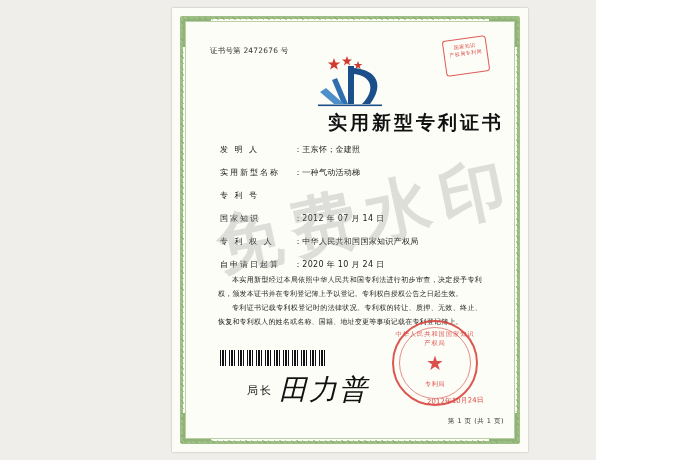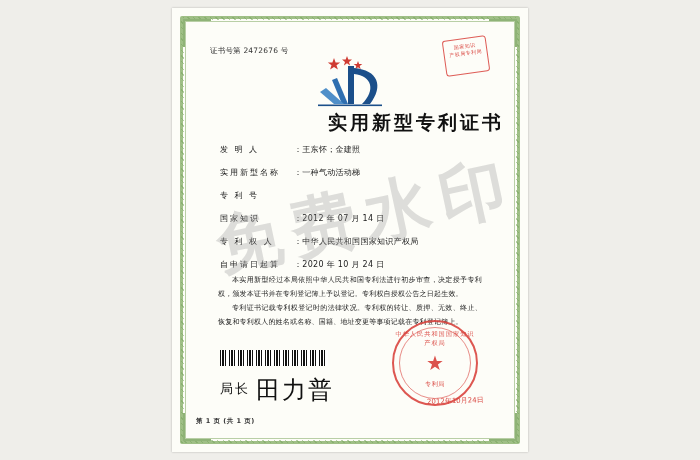--- a/index.html
+++ b/index.html
@@ -9,21 +9,21 @@
   }
   body {
     width: 700px;
     height: 460px;
     overflow: hidden;
     font-family: "DejaVu Sans", "Liberation Sans", sans-serif;
   }
 
   #page {
     position: relative;
-    width: 700px;
+    width: 596px;
     height: 460px;
     background: #404040;
   }
 
   
   .scan-bg {
     position: absolute;
     inset: 0;
     background: #efeeea;
   }
@@ -217,30 +217,32 @@
 
   
   .director {
     position: absolute;
     left: 24px;
     bottom: 28px;
     display: flex;
     align-items: flex-end;
   }
   .director-label {
-    font-size: 13px;
+    font-size: 11px;
     letter-spacing: 2px;
     color: #111;
     margin-right: 6px;
     padding-bottom: 2px;
+    margin-left: 27px;
   }
   .signature {
     font-family: "DejaVu Serif", "Liberation Serif", serif;
-    font-size: 24px;
+    font-size: 28px;
     color: #111;
+    font-style: italic;
     letter-spacing: 2px;
     line-height: 20px;
     text-align: right;
   }
 
   
   .round-seal {
     position: absolute;
     right: 26px;
     bottom: 22px;
@@ -298,25 +300,24 @@
     font-size: 7px;
     color: #d8403a;
     opacity: 0.95;
     transform: rotate(-2deg);
   }
 
   .page-footer {
     position: absolute;
     left: 0; right: 0;
     bottom: 2px;
-    text-align: left;
+    text-align: right;
     font-size: 6.5px;
     color: #333;
     letter-spacing: 0.5px;
-    font-weight: bold;
   }
 
   
   .watermark {
     position: absolute;
     left: 0; top: 0;
     width: 700px;
     height: 460px;
     pointer-events: none;
     display: flex;

